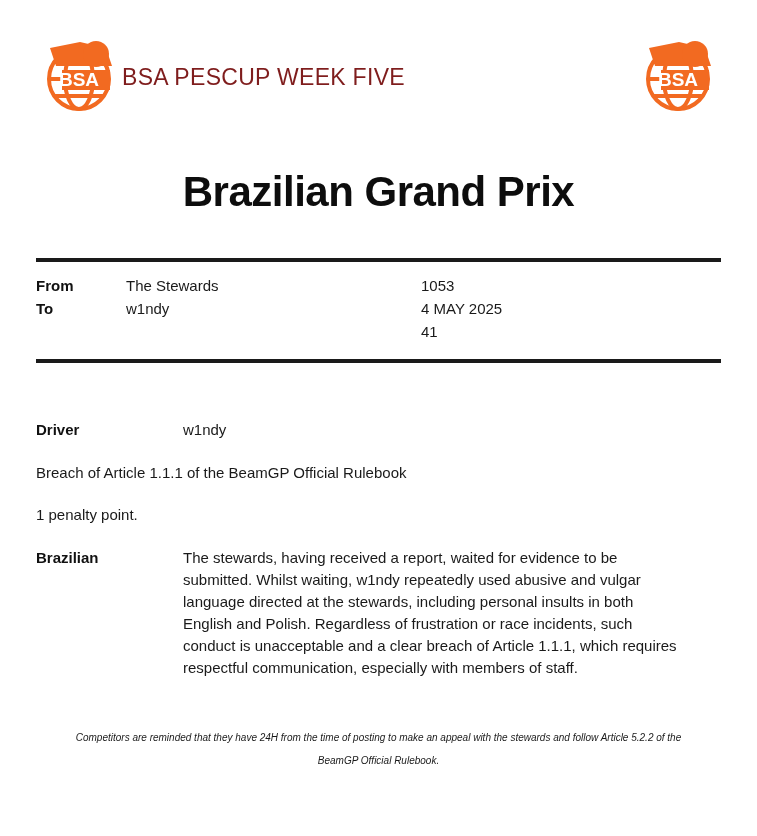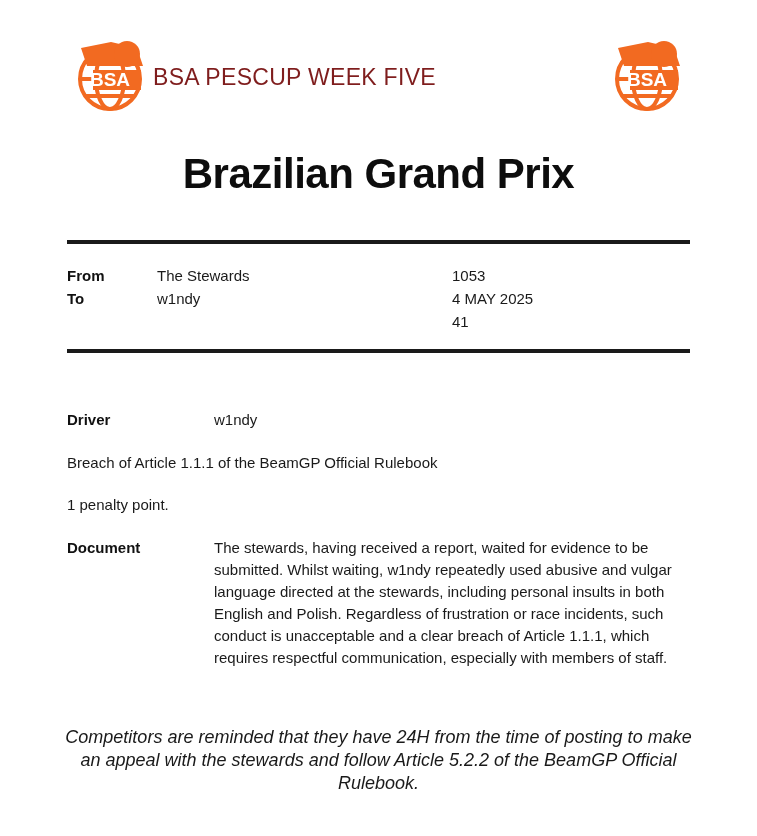--- a/index.html
+++ b/index.html
@@ -12,21 +12,21 @@
     height: 836px;
     font-family: "Liberation Sans", sans-serif;
     color: #111111;
     -webkit-font-smoothing: antialiased;
   }
   .page {
     position: relative;
     width: 757px;
     height: 836px;
     box-sizing: border-box;
-    padding: 0 67px;
+    padding: 0 36px;
   }
 
   
   .header {
     display: flex;
     align-items: center;
     justify-content: space-between;
     padding-top: 34px;
   }
   .logo {
@@ -43,37 +43,36 @@
     letter-spacing: 0.3px;
     color: #7f1d1d;
   }
 
   
   .doc-title {
     text-align: center;
     font-size: 42px;
     font-weight: 700;
     letter-spacing: -0.5px;
-    margin-top: 30px;
+    margin-top: 48px;
     color: #0d0d0d;
   }
 
   
   .rule {
     height: 4px;
     background: #1a1a1a;
     margin-top: 42px;
   }
   .rule.bottom {
     margin-top: 10px;
   }
   .meta {
     display: flex;
     padding: 12px 0 6px 0;
-    margin-top: 8px;
   }
   .meta-col {
     display: flex;
   }
   .meta-col.left { width: 385px; }
   .meta-col.right { flex: 1 1 auto; }
   .meta-labels {
     font-weight: 700;
     font-size: 15px;
     line-height: 23px;
@@ -114,21 +113,21 @@
   }
 
   
   .footer {
     position: absolute;
     left: 58px;
     right: 58px;
     top: 726px;
     text-align: center;
     font-style: italic;
-    font-size: 18px;
+    font-size: 10px;
     line-height: 23px;
     color: #1a1a1a;
   }
 </style>
 </head>
 <body>
 
 <div class="page">
 
   <div class="header">
@@ -203,21 +202,21 @@
 
     <div class="row">
       <div class="row-value">Breach of Article 1.1.1 of the BeamGP Official Rulebook</div>
     </div>
 
     <div class="row">
       <div class="row-value">1 penalty point.</div>
     </div>
 
     <div class="row reasoning">
-      <div class="row-label">Document</div>
+      <div class="row-label">Brazilian</div>
       <div class="row-value">The stewards, having received a report, waited for evidence to be submitted. Whilst waiting, w1ndy repeatedly used abusive and vulgar language directed at the stewards, including personal insults in both English and Polish. Regardless of frustration or race incidents, such conduct is unacceptable and a clear breach of Article 1.1.1, which requires respectful communication, especially with members of staff.</div>
     </div>
 
   </div>
 
   <div class="footer">Competitors are reminded that they have 24H from the time of posting to make an appeal with the stewards and follow Article 5.2.2 of the BeamGP Official Rulebook.</div>
 
 </div>
 
 </body></html>

